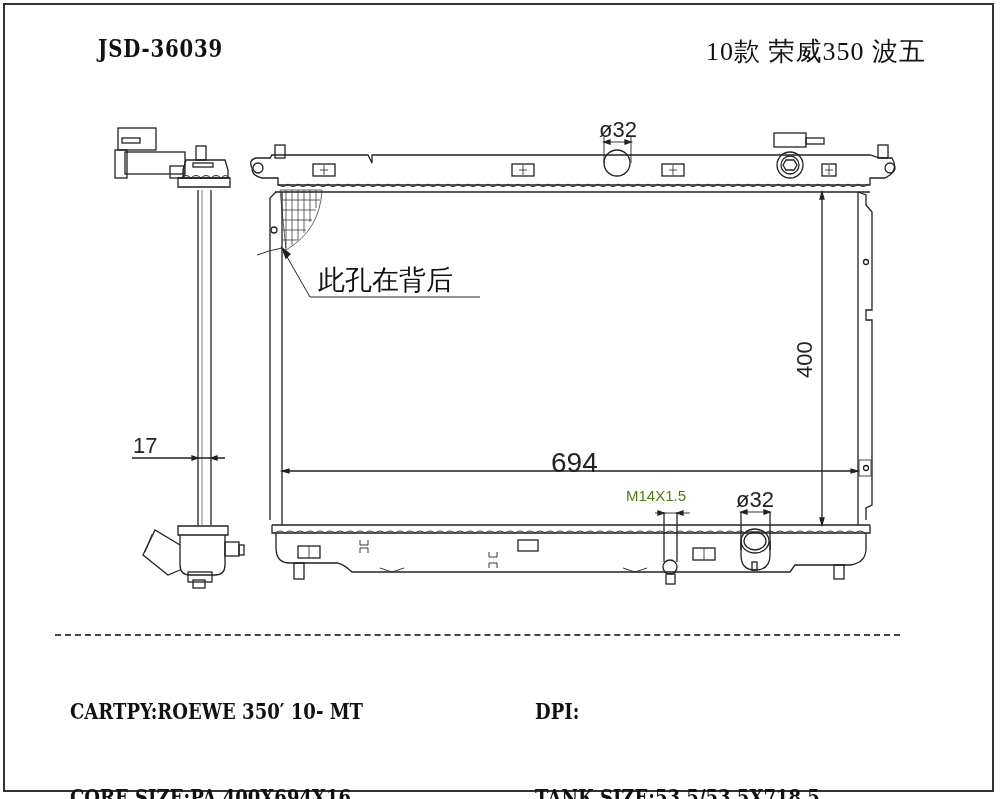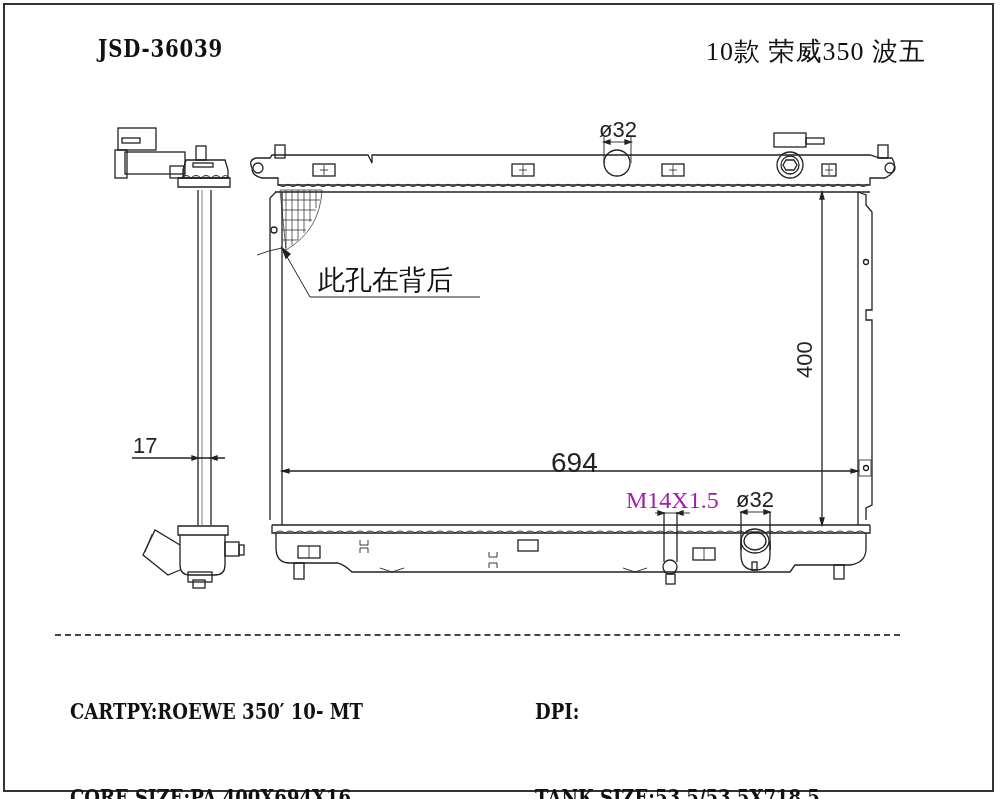--- a/index.html
+++ b/index.html
@@ -187,21 +187,21 @@
     <g>
       <line x1="282" y1="471" x2="858" y2="471"></line>
       <polygon points="282,471 289,469 289,473" fill="#222"></polygon>
       <polygon points="858,471 851,469 851,473" fill="#222"></polygon>
     </g>
   </g>
 </svg>
 
 <div style="position:absolute; left:599px; top:117px; font-family:'Liberation Sans',sans-serif; font-size:22px; color:#222;">ø32</div>
 <div style="position:absolute; left:736px; top:487px; font-family:'Liberation Sans',sans-serif; font-size:22px; color:#222;">ø32</div>
-<div style="position:absolute; left:626px; top:487px; font-family:Liberation Serif, serif; font-size:24px; color:#a21caf;">M14X1.5</div>
+<div style="position:absolute; left:626px; top:487px; font-family:Liberation Sans, sans-serif; font-size:15px; color:#4d7c0f;">M14X1.5</div>
 <div style="position:absolute; left:792px; top:342px; font-family:'Liberation Sans',sans-serif; font-size:22px; color:#222; transform:rotate(-90deg); transform-origin:left top; top:378px;">400</div>
 <div style="position:absolute; left:551px; top:447px; font-family:'Liberation Sans',sans-serif; font-size:28px; color:#222;">694</div>
 <div style="position:absolute; left:133px; top:433px; font-family:'Liberation Sans',sans-serif; font-size:22px; color:#222;">17</div>
 <div style="position:absolute; left:318px; top:262px; font-family:'DejaVu Sans',sans-serif; font-size:27px; color:#111;">此孔在背后</div>
 
 <div class="dash"></div>
 
 <div class="specs specs-left">
   <div class="spec-row"><span>CARTPY:</span><span>ROEWE 350′ 10- MT</span></div>
   <div class="spec-row"><span>CORE SIZE:</span><span>PA 400X694X16</span></div>

